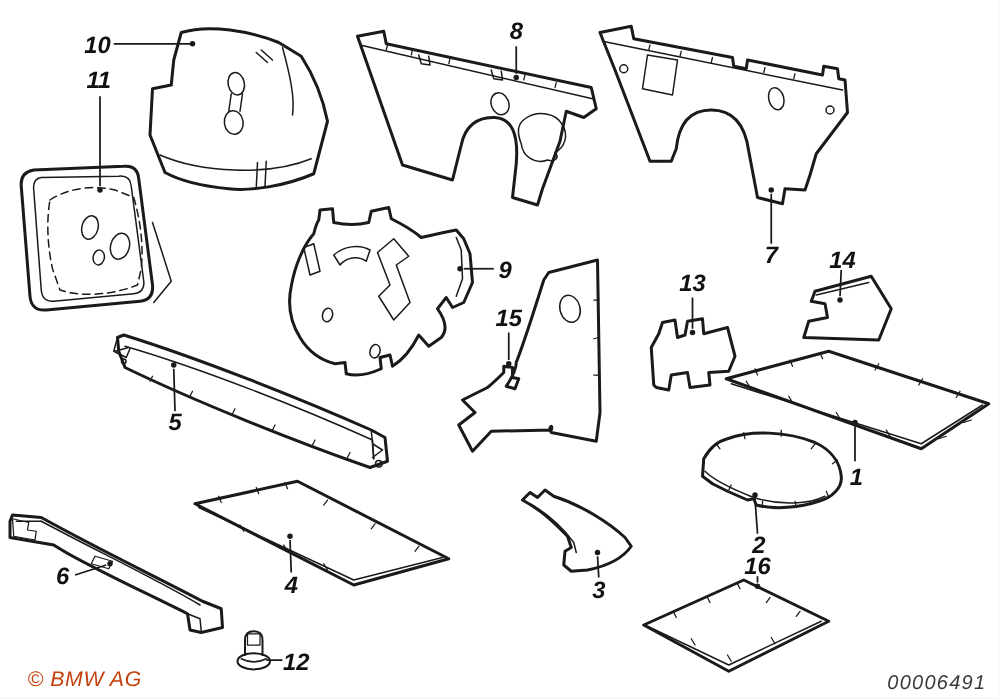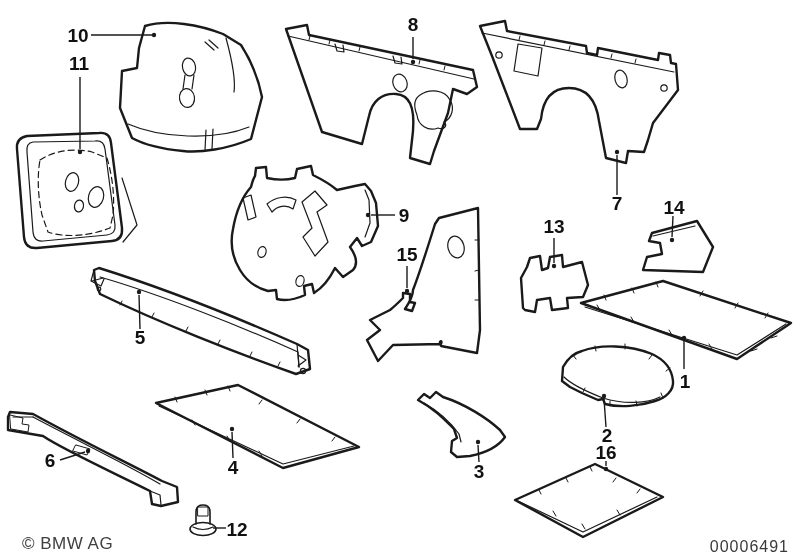--- a/index.html
+++ b/index.html
@@ -1,30 +1,30 @@
 <!DOCTYPE html>
 <html><head>
 <meta charset="utf-8">
 <style>
   html,body{margin:0;padding:0;background:#e8e8e8;}
   .page{
     position:relative;width:799px;height:559px;background:#ffffff;
-    font-family:"Liberation Sans",sans-serif;overflow:hidden;
+    font-family:"Liberation Sans",sans-serif;overflow:hidden;font-style:italic;
   }
   .page svg{position:absolute;left:0;top:0;}
   .art path, .art ellipse, .art circle{stroke:#1a1a1a;fill:none;stroke-linejoin:round;stroke-linecap:round;}
   .outline{stroke-width:2.4px;}
   .inner{stroke-width:1.2px;}
   .tick{stroke-width:1px;}
   .fillink{fill:#1a1a1a;stroke:none;}
   .leaders line{stroke:#1a1a1a;stroke-width:1.4px;}
   .leaders circle{fill:#1a1a1a;stroke:none;}
   .part-label{font-family:"Liberation Sans",sans-serif;font-weight:bold;font-size:19px;fill:#111;cursor:pointer;}
   .copyright{
-    position:absolute;left:22px;top:534px;font-size:17px;color:#404040;
+    position:absolute;left:22px;top:534px;font-size:17px;color:#c2410c;
     letter-spacing:0.5px;
   }
   .drawing-number{
     position:absolute;right:10px;top:538px;font-size:16px;color:#3a3a3a;
     letter-spacing:1px;
     margin-left:16px;
   }
 </style>
 </head>
 <body>

